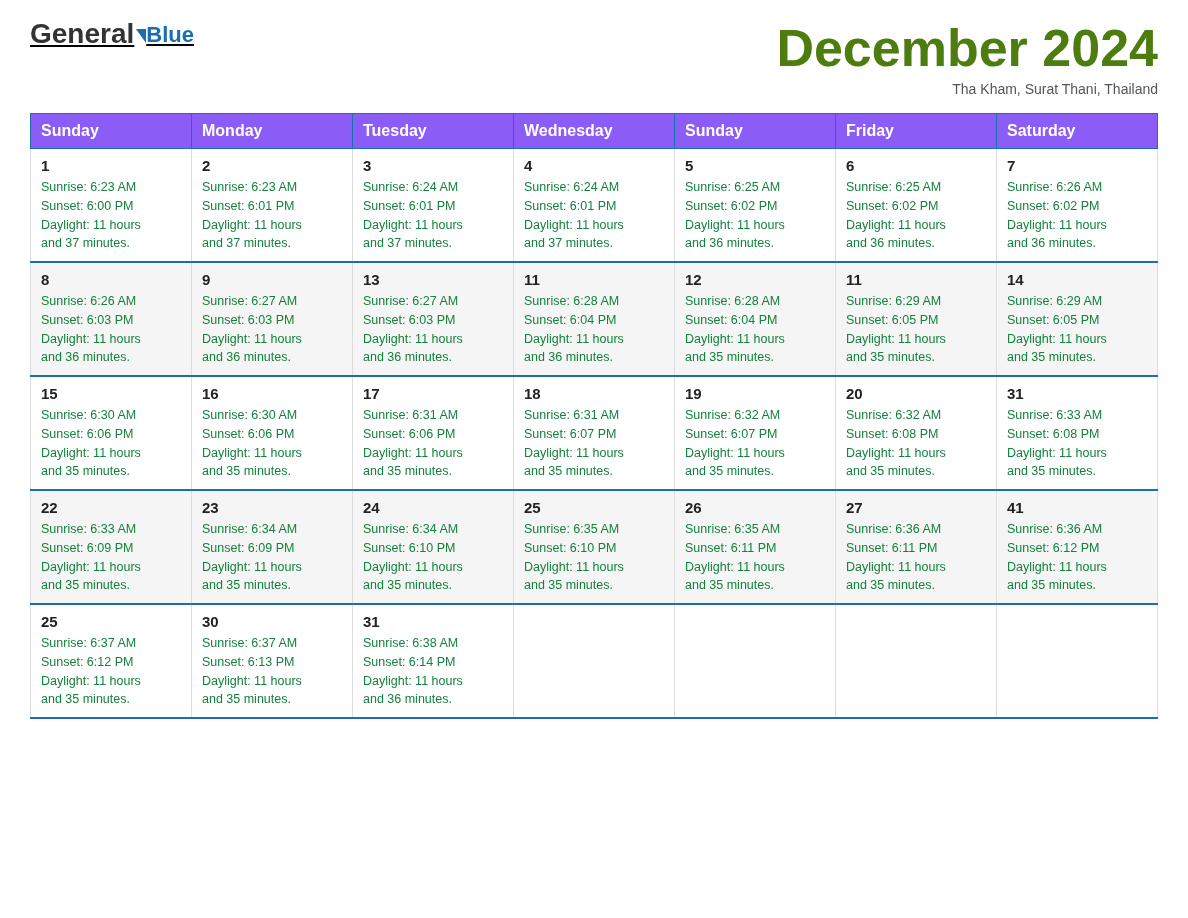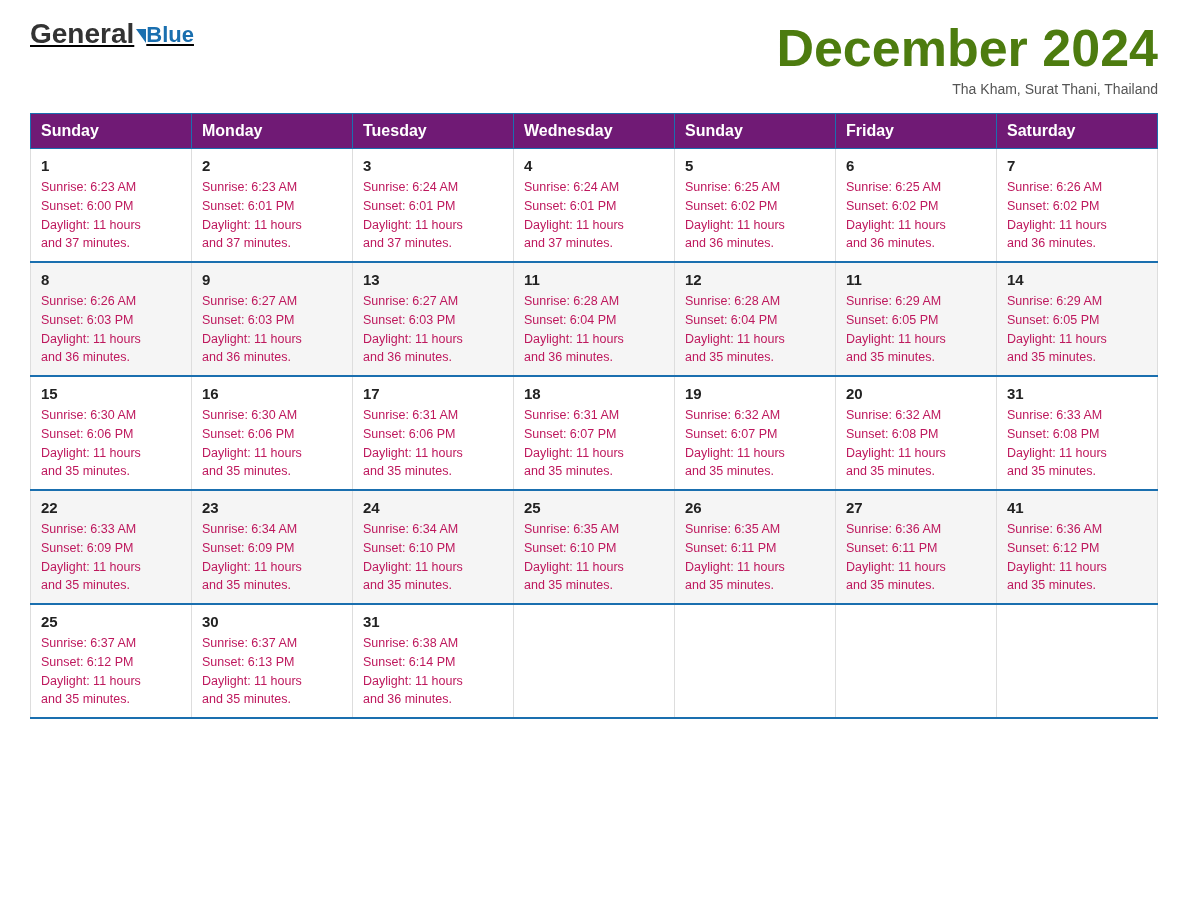--- a/index.html
+++ b/index.html
@@ -57,21 +57,21 @@
       font-size: 14px;
       color: #555;
       margin-top: 4px;
     }
     table {
       width: 100%;
       border-collapse: collapse;
       table-layout: fixed;
     }
     thead tr th {
-      background-color: #701a75;
+      background-color: #8b5cf6;
       color: #fff;
       font-size: 16px;
       font-weight: bold;
       padding: 8px 10px;
       text-align: left;
       border: 1px solid #1a6faf;
     }
     tbody tr td {
       vertical-align: top;
       padding: 8px 10px;
@@ -87,21 +87,21 @@
       background-color: #f5f5f5;
     }
     .day-number {
       font-size: 15px;
       font-weight: bold;
       color: #222;
       margin-bottom: 4px;
     }
     .day-info {
       font-size: 12.5px;
-      color: #be185d;
+      color: #15803d;
       line-height: 1.5;
     }
     td.empty {
       background: #fff !important;
     }
     
     tbody tr td {
       border-bottom: 2px solid #1a6faf;
     }
     tbody tr td {

